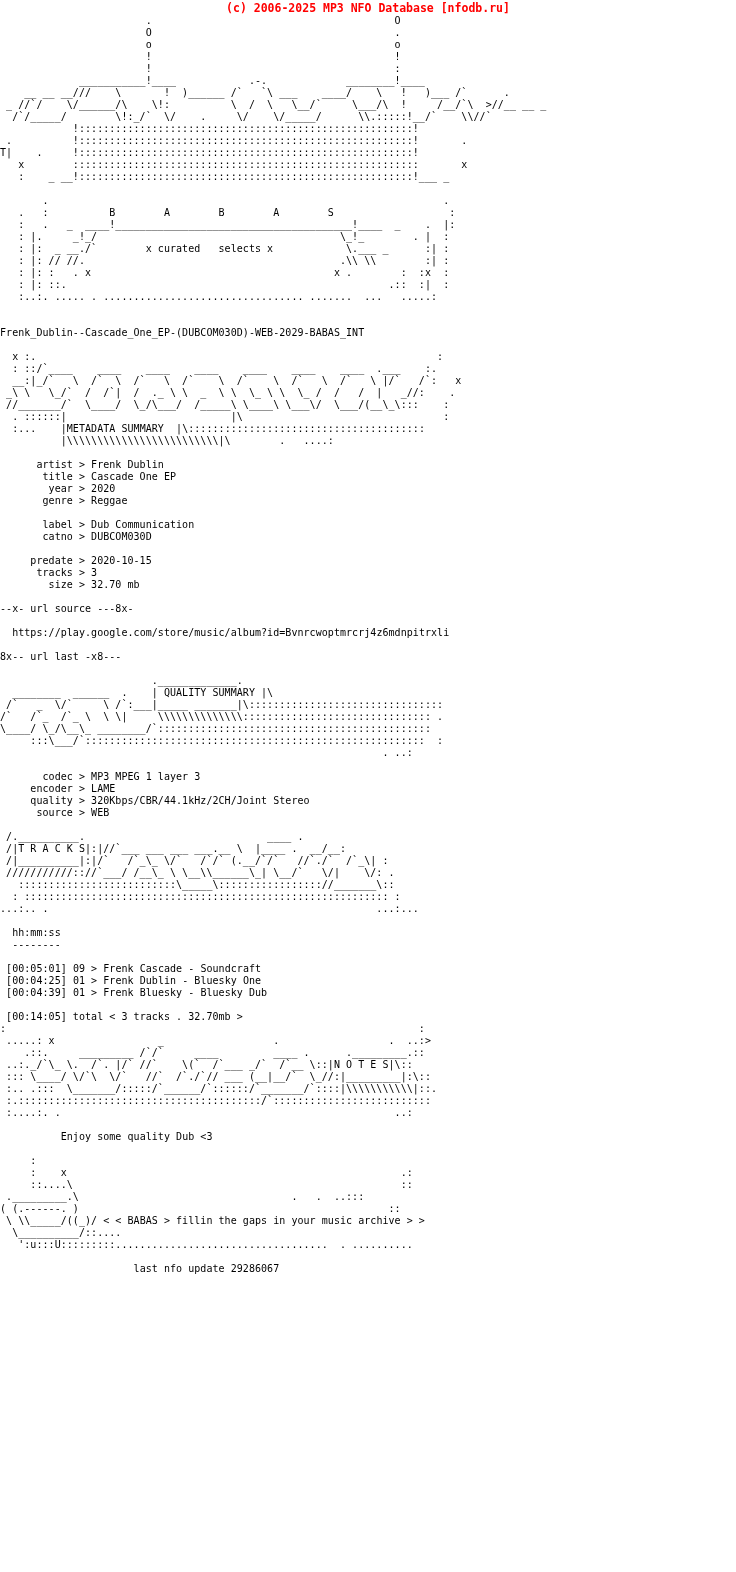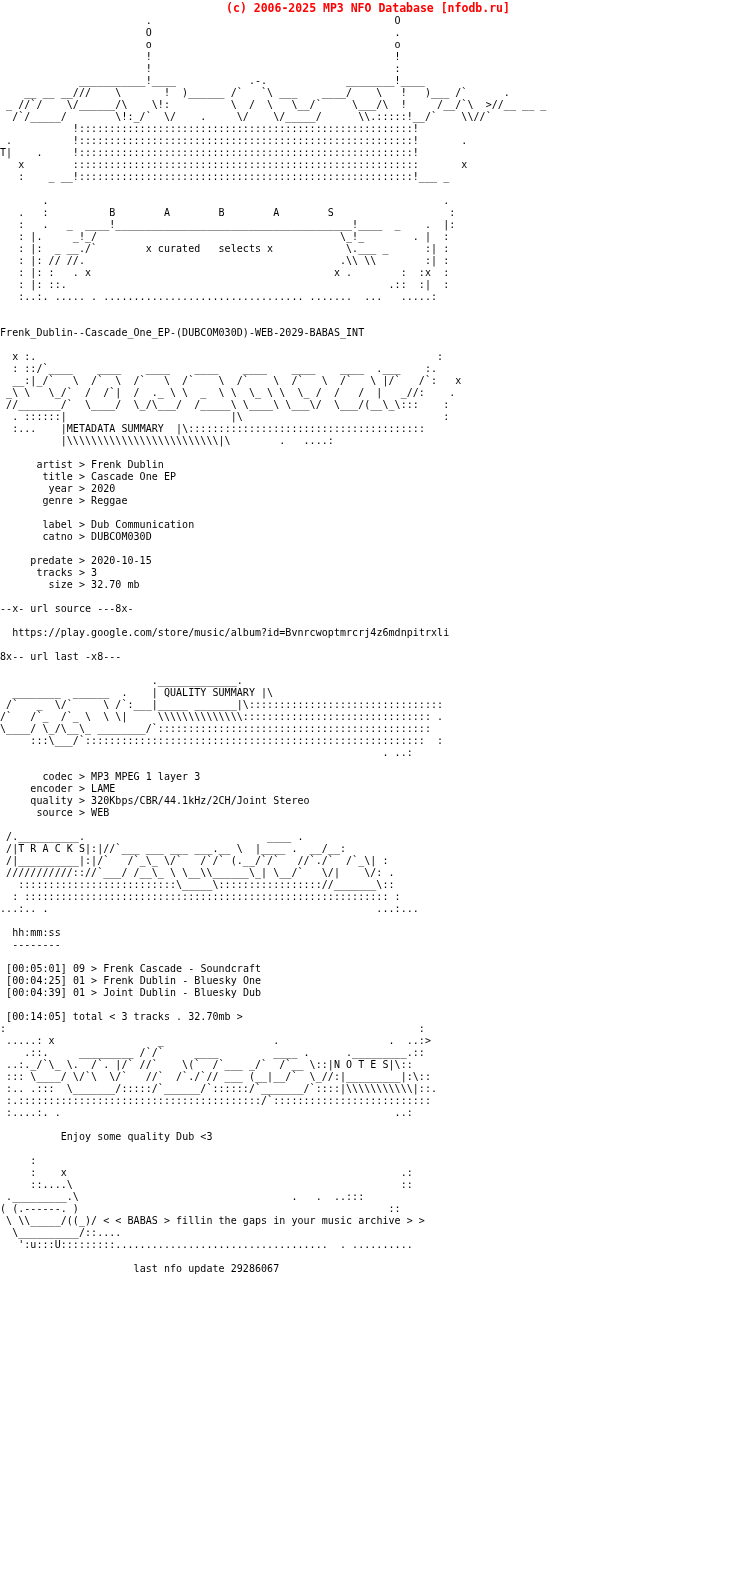--- a/index.html
+++ b/index.html
@@ -125,21 +125,21 @@
  ///////////:://`___/ /__\_ \ \__\\______\_| \__/`   \/|    \/: .
    ::::::::::::::::::::::::::\_____\::::::::::::::::://_______\::
   : :::::::::::::::::::::::::::::::::::::::::::::::::::::::::::: :
 ...:.. .                                                      ...:...
 </span>
 <span>  <span>hh:mm:ss</span>
   <span>--------</span>
 </span>
  <span><span>[00:05:01]</span> <span>09</span> <span>&gt;</span> <span>Frenk Cascade - Soundcraft</span></span>
  <span><span>[00:04:25]</span> <span>01</span> <span>&gt;</span> <span>Frenk Dublin - Bluesky One</span></span>
- <span><span>[00:04:39]</span> <span>01</span> <span>&gt;</span> <span>Joint Dublin - Bluesky Dub</span></span>
+ <span><span>[00:04:39]</span> <span>01</span> <span>&gt;</span> <span>Frenk Bluesky - Bluesky Dub</span></span>
 
  <span>[00:14:05] total &lt; 3 tracks . 32.70mb &gt;</span>
 <span>:                                                                    :
  .....: x                 _                  .                  .  ..:&gt;
     .::.     _________ /`/`     ____         ____ .      ._________.::
  ..:._/`\_ \.  /`. |/` //`    \(`  /`___ _/`  /`__ \::|</span><span>N O T E S</span><span>|\::
  ::: \____/ \/`\  \/`   //`  /`./`// ___ (__|__/`  \_//:|_________|:\::
  :.. .:::  \_______/:::::/`______/`::::::/`_______/`::::|\\\\\\\\\\\|::.
  :.::::::::::::::::::::::::::::::::::::::::/`::::::::::::::::::::::::::
  :....:. .                                                       ..:

